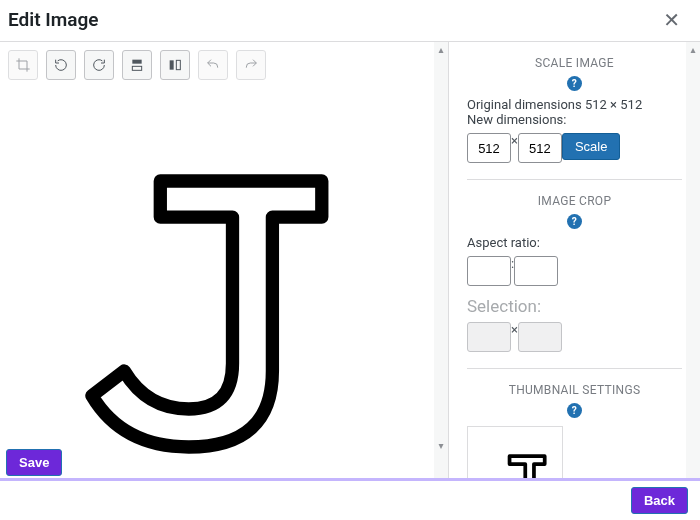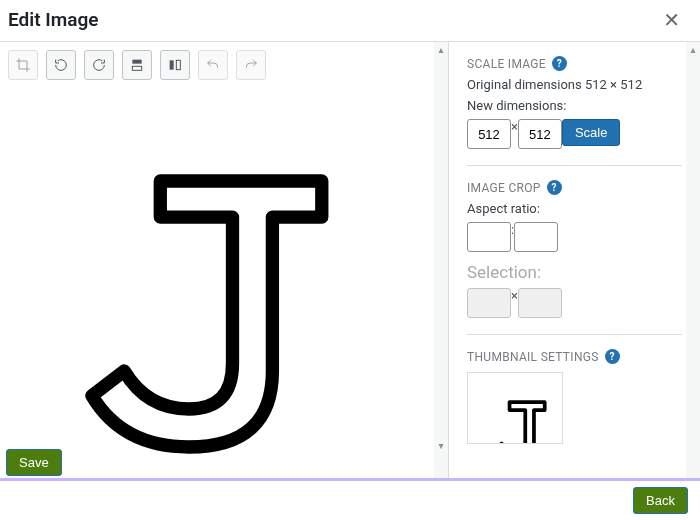--- a/index.html
+++ b/index.html
@@ -97,42 +97,44 @@
     .btn {
       padding: 5px 12px;
       border-radius: 3px;
       font-size: 13px;
       border: 1px solid #c3c4c7;
       background: #f6f7f7;
       cursor: pointer;
       color: #2c3338;
     }
     .btn.primary {
-      background: #4d7c0f;
+      background: #6d28d9;
       border-color: #2271b1;
       color: #fff;
+      font-weight: bold;
     }
     .right-pane {
       flex: 1;
       border-left: 1px solid #dcdcde;
       padding: 14px 18px 10px 18px;
       overflow: hidden;
       position: relative;
       color: #50575e;
     }
     .section-title {
       font-size: 12px;
       letter-spacing: .3px;
       color: #787c82;
       text-transform: uppercase;
       font-weight: 400;
       display: flex;
       align-items: center;
       gap: 6px;
       margin-bottom: 6px;
+      flex-direction: column;
     }
     .help-icon {
       width: 15px; height: 15px; border-radius: 50%;
       background: #2271b1; color:#fff;
       font-size: 10px; font-weight:700;
       display:flex; align-items:center; justify-content:center;
     }
     .dim-row { display:flex; align-items:flex-start; margin-top:6px; }
     .num-input {
       width: 44px; height: 30px;
@@ -239,21 +241,21 @@
     </div>
   </div>
 
   <div class="right-pane">
 
     <div class="section-title">
       <span>SCALE IMAGE</span>
       <span class="help-icon">?</span>
     </div>
     <div class="subhead">Original dimensions 512 × 512</div>
-    <div class="subhead" style="margin-top:6px">New dimensions:</div>
+    <div class="subhead" style="margin-top:0">New dimensions:</div>
     <div class="dim-row">
       <input class="num-input" value="512" style="">
       <span class="times">×</span>
       <input class="num-input" value="512" style="">
       <button class="scale-btn">Scale</button>
     </div>
 
     <div class="divider"></div>
 
     <div class="section-title">

